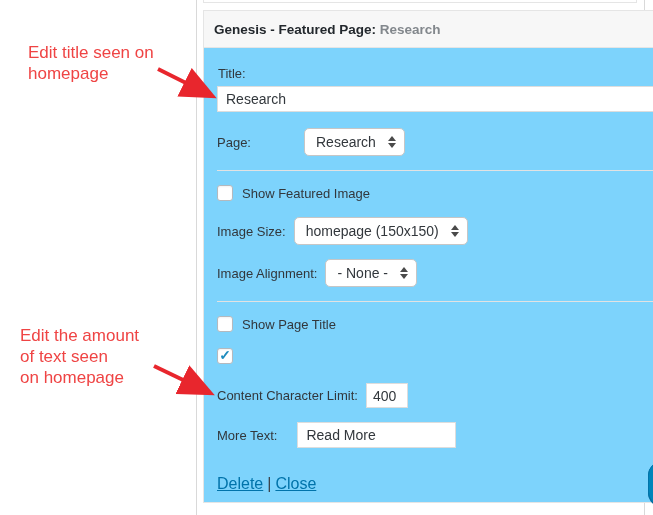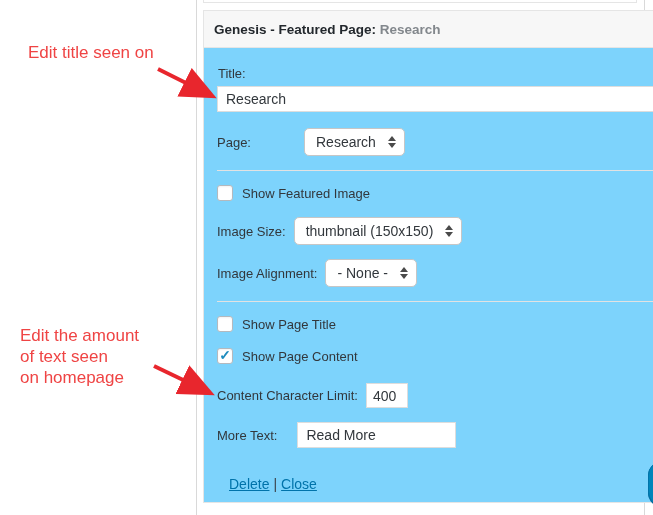--- a/index.html
+++ b/index.html
@@ -67,21 +67,21 @@
               align-items: center; justify-content: center; cursor: pointer;
               box-shadow: inset 0 1px 2px rgba(0,0,0,.05); }
   .checkbox .check { color: #1e8cbe; font-size: 14px; font-weight: bold; line-height: 1;
                      margin-top: -2px; }
 
   .char-input { width: 42px; padding: 8px 6px; height: 25px; }
   .more-input { width: 159px; height: 26px; }
 
   .widget-footer { display: flex; align-items: center; justify-content: space-between;
                    margin-top: 13px; padding-bottom: 13px; }
-  .links { font-size: 14px; margin-left: 12px; }
+  .links { font-size: 16px; }
   .links a { color: #0073aa; text-decoration: underline; cursor: pointer; }
   .links .sep { color: #3c434a; margin: 0 4px; }
   .save-btn { background: #0085ba; border: 1px solid #0073aa;
               box-shadow: 0 1px 0 #006799; border-radius: 14px; color: #fff;
               font-family: "Liberation Sans", sans-serif; font-size: 13px; font-weight: bold;
               padding: 14px 13px; cursor: pointer; }
 
   
   .note { position: absolute; font-size: 17px; line-height: 21px; color: #ef4444; z-index: 4; }
   .note1 { left: 28px; top: 42px; }
@@ -92,20 +92,21 @@
 </style>
 </head>
 <body>
 
 <div class="vline left"></div>
 <div class="vline right"></div>
 <div class="prev-widget"></div>
 
 <div class="note note1">
   <div>Edit title seen on</div>
+  <div>homepage</div>
 </div>
 <div class="note note2">
   <div>Edit the amount</div>
   <div>of text seen</div>
   <div>on homepage</div>
 </div>
 
 <svg class="arrow-layer" viewBox="0 0 653 515">
   <defs>
     <marker id="ah" markerWidth="9" markerHeight="8" refX="6" refY="4" orient="auto">
@@ -144,21 +145,21 @@
     <div class="divider"></div>
 
     <div class="check-row" style="margin-top:0;">
       <span class="checkbox"></span>
       <span>Show Featured Image</span>
     </div>
 
     <div class="row field-image-size">
       <span class="lbl">Image Size:</span>
       <span class="select">
-        <span class="val">thumbnail (150x150)</span>
+        <span class="val">homepage (150x150)</span>
         <span class="stepper">
             <i class="up"></i>
             <i class="down"></i>
           </span>
       </span>
     </div>
 
     <div class="row field-image-align">
       <span class="lbl">Image Alignment:</span>
       <span class="select">
@@ -174,21 +175,20 @@
 
     <div class="check-row" style="margin-top:0;">
       <span class="checkbox"></span>
       <span>Show Page Title</span>
     </div>
 
     <div class="check-row second">
       <span class="checkbox">
         <span class="check">✓</span>
       </span>
-      <span>Show Page Content</span>
     </div>
 
     <div class="row field-char-limit">
       <span class="lbl">Content Character Limit:</span>
       <input class="text-input char-input" type="text" value="400" style="">
     </div>
 
     <div class="row field-more-text">
       <span class="lbl">More Text:</span>
       <input class="text-input more-input" type="text" value="Read More" style="">

